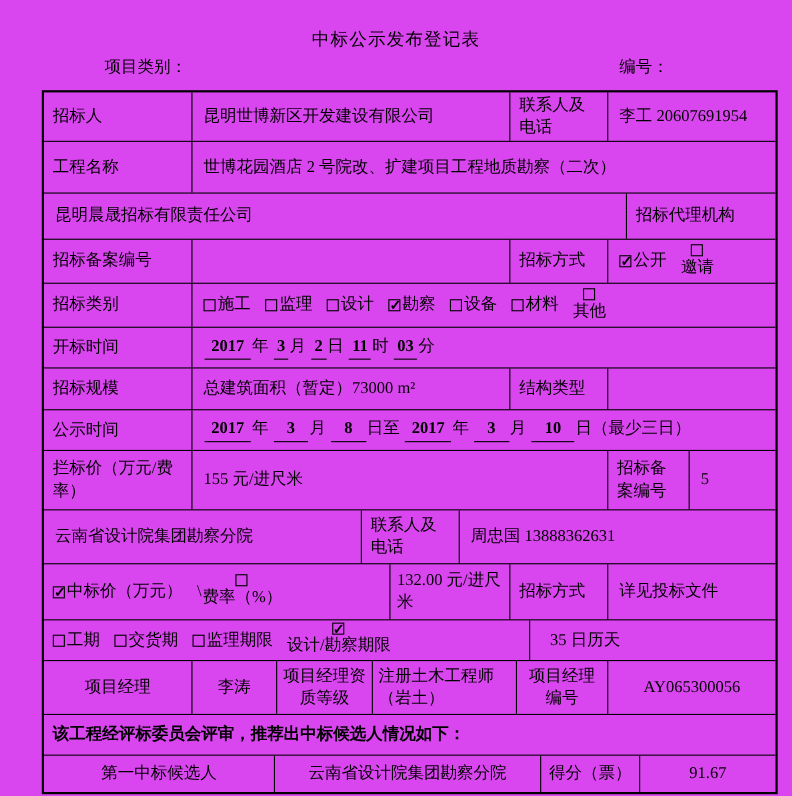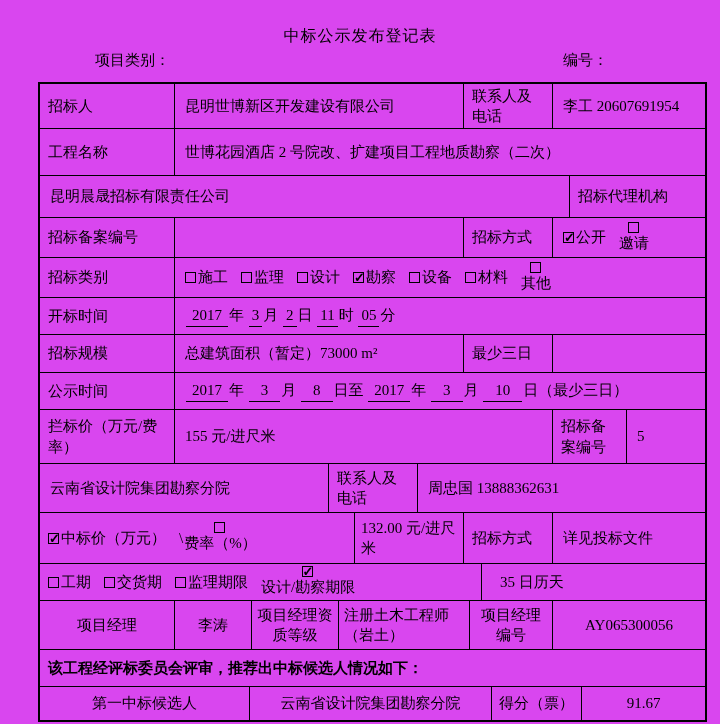--- a/index.html
+++ b/index.html
@@ -62,20 +62,21 @@
     left: 0px; top: -4px;
     font-size: 13px;
     font-weight: bold;
   }
   
   .u {
     border-bottom: 1px solid #000;
     display: inline-block;
     text-align: left;
     margin: 0 1px;
+    font-weight: bold;
   }
   .p3 { padding: 0 3px; }
   .p6 { padding: 0 6px; }
   .p10 { padding: 0 12px; }
 </style>
 </head>
 <body>
 
 <div class="page">
 
@@ -156,29 +157,29 @@
     </div>
 
     <div class="row" style="height:37px">
       <div class="cell" style="width:135px">开标时间</div>
       <div class="cell val grow">
         <span>
           <span class="u p6">2017</span><span>年</span>
           <span class="u p3">3</span><span>月</span>
           <span class="u p3">2</span><span>日</span>
           <span class="u p3">11</span><span>时</span>
-          <span class="u p3">05</span><span>分</span>
+          <span class="u p3">03</span><span>分</span>
         </span>
       </div>
     </div>
 
     <div class="row" style="height:38px">
       <div class="cell" style="width:135px">招标规模</div>
       <div class="cell val" style="width:289px">总建筑面积（暂定）73000 m²</div>
-      <div class="cell" style="width:89px">最少三日</div>
+      <div class="cell" style="width:89px">结构类型</div>
       <div class="cell val grow"></div>
     </div>
 
     <div class="row" style="height:37px">
       <div class="cell" style="width:135px">公示时间</div>
       <div class="cell val grow">
         <span>
           <span class="u p6">2017</span><span>年</span>
           <span class="u p10">3</span><span>月</span>
           <span class="u p10">8</span><span>日至</span>

